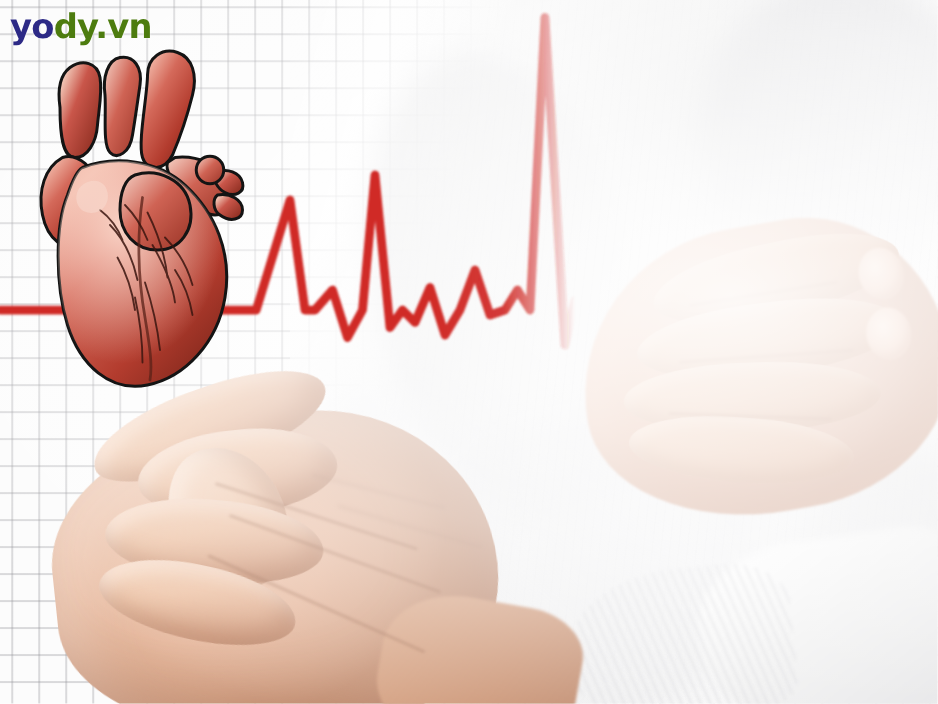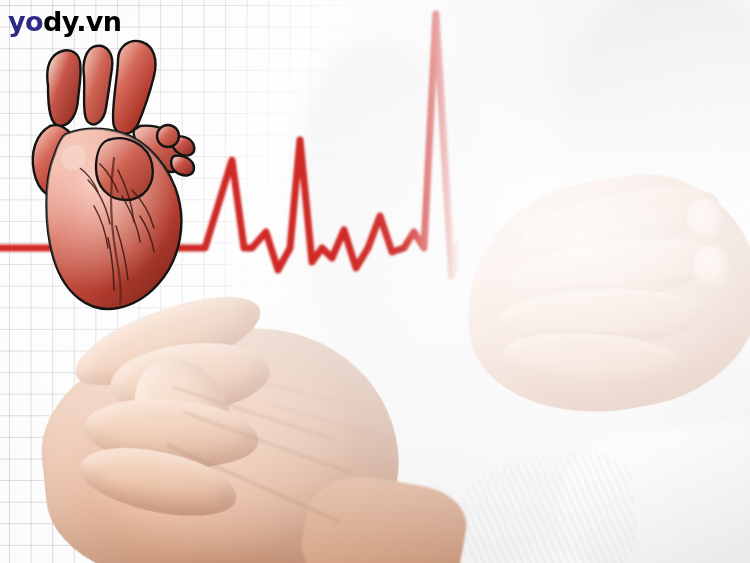--- a/index.html
+++ b/index.html
@@ -177,21 +177,21 @@
   
   .logo{
     position:absolute;left:8px;top:8px;
     font-family:"DejaVu Sans",sans-serif;
     font-size:27px;font-weight:700;letter-spacing:-.6px;
     line-height:1;
     user-select:none;
     text-shadow:0 0 2px rgba(255,255,255,.9);
   }
   .logo .seg-blue{color:#2d2a86;}
-  .logo .seg-orange{color:#000000;}
+  .logo .seg-orange{color:#4d7c0f;}
 </style>
 </head>
 <body>
 
 <div id="stage">
 
   <div class="grid-bg"></div>
 
   <div class="photo">
 

